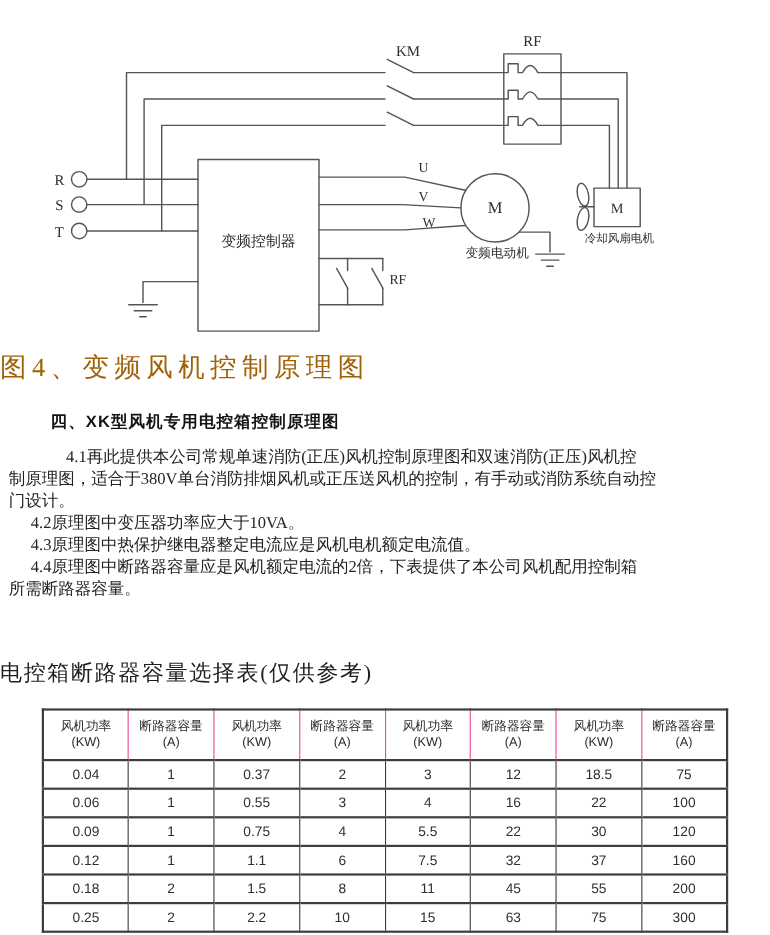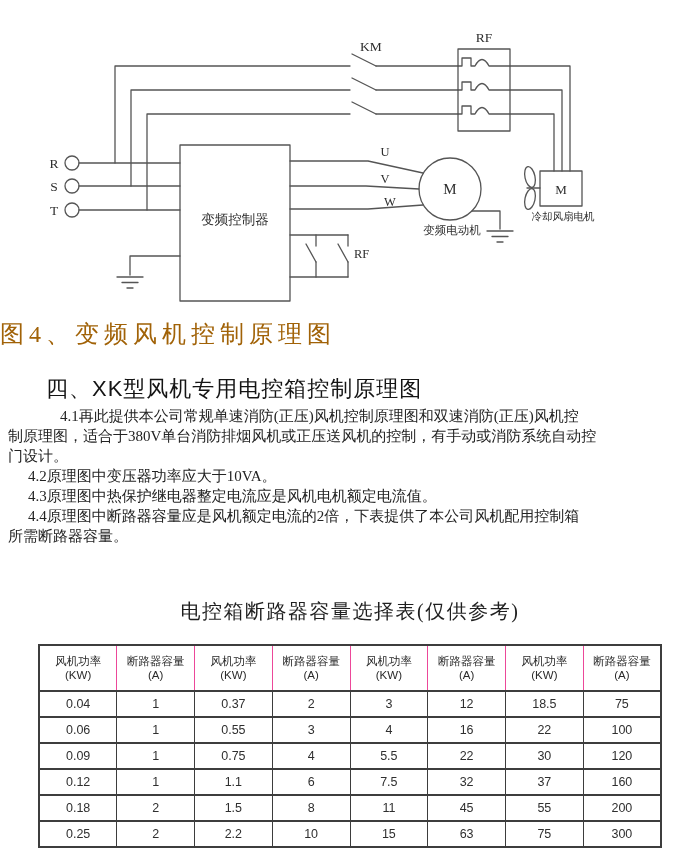--- a/index.html
+++ b/index.html
@@ -2,26 +2,26 @@
 <html><head>
 <meta charset="utf-8">
 <style>
   html,body{margin:0;padding:0;background:#ffffff;}
   .page{position:relative;width:700px;height:850px;background:#ffffff;overflow:hidden;
         font-family:"Liberation Serif",serif;color:#262626;}
   svg text{font-family:"Liberation Serif",serif;fill:#2e2e2e;}
   .schematic{position:absolute;left:0;top:6px;}
   .fig-caption{position:absolute;top:318px;left:0;width:624px;text-align:left;
         font-size:24px;letter-spacing:5px;color:#a16207;}
-  .heading{position:absolute;top:374px;left:46px;font-size:22px;font-weight:normal;
+  .heading{position:absolute;top:374px;left:46px;font-size:15px;font-weight:bold;
         font-family:"Liberation Sans",sans-serif;color:#141414;letter-spacing:1px;}
   .body-text{position:absolute;top:406px;left:8px;width:684px;font-size:15px;
         color:#232323;}
   .body-line{height:20px;line-height:20px;white-space:nowrap;}
-  .table-title{position:absolute;top:598px;left:0;width:700px;text-align:center;
+  .table-title{position:absolute;top:598px;left:0;width:700px;text-align:left;
         font-size:20px;letter-spacing:1.5px;color:#1f1f1f;}
   table.breaker{position:absolute;top:644px;left:38px;width:624px;
         border-collapse:collapse;border:2px solid #3d3d3d;table-layout:fixed;
         font-family:"Liberation Sans",sans-serif;}
   table.breaker th{border:1px solid #ec4899;height:44px;font-weight:normal;
         font-size:11.5px;line-height:14px;color:#2a2a2a;padding:0;}
   table.breaker td{border:1px solid #3d3d3d;border-top-width:2px;height:24px;
         text-align:center;font-size:12.5px;color:#2f2f2f;padding:0;}
 </style>
 </head>

